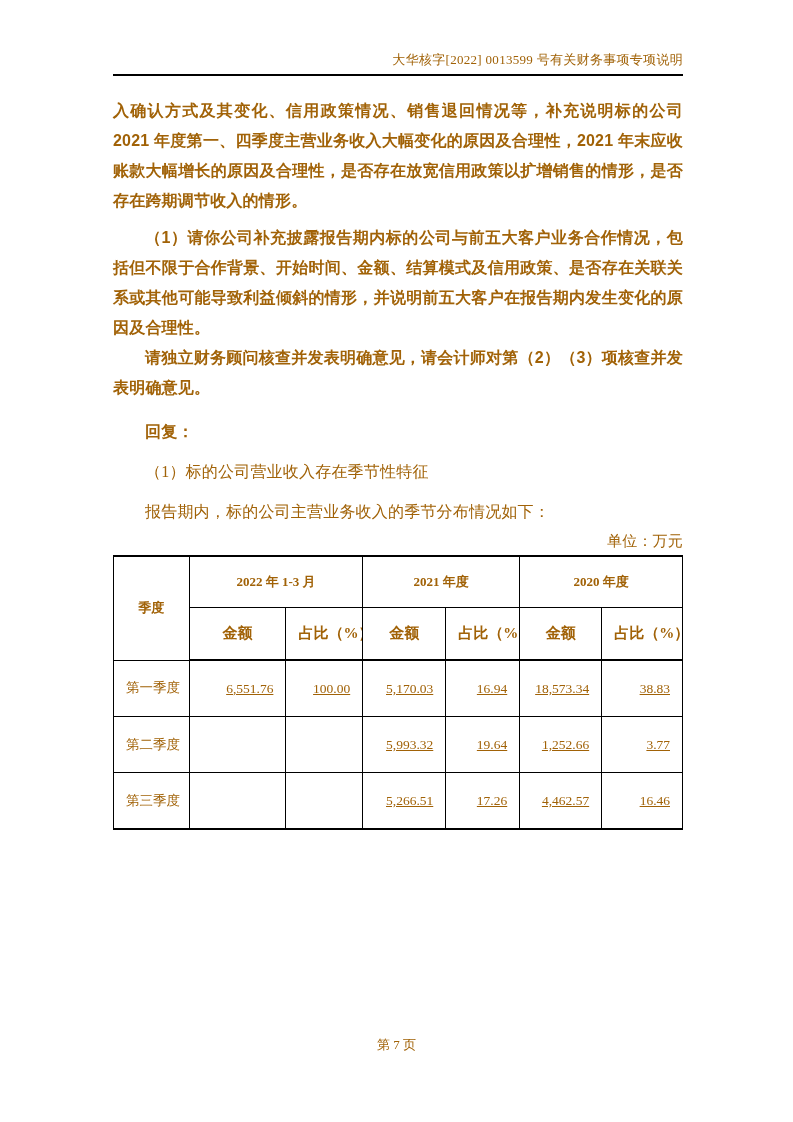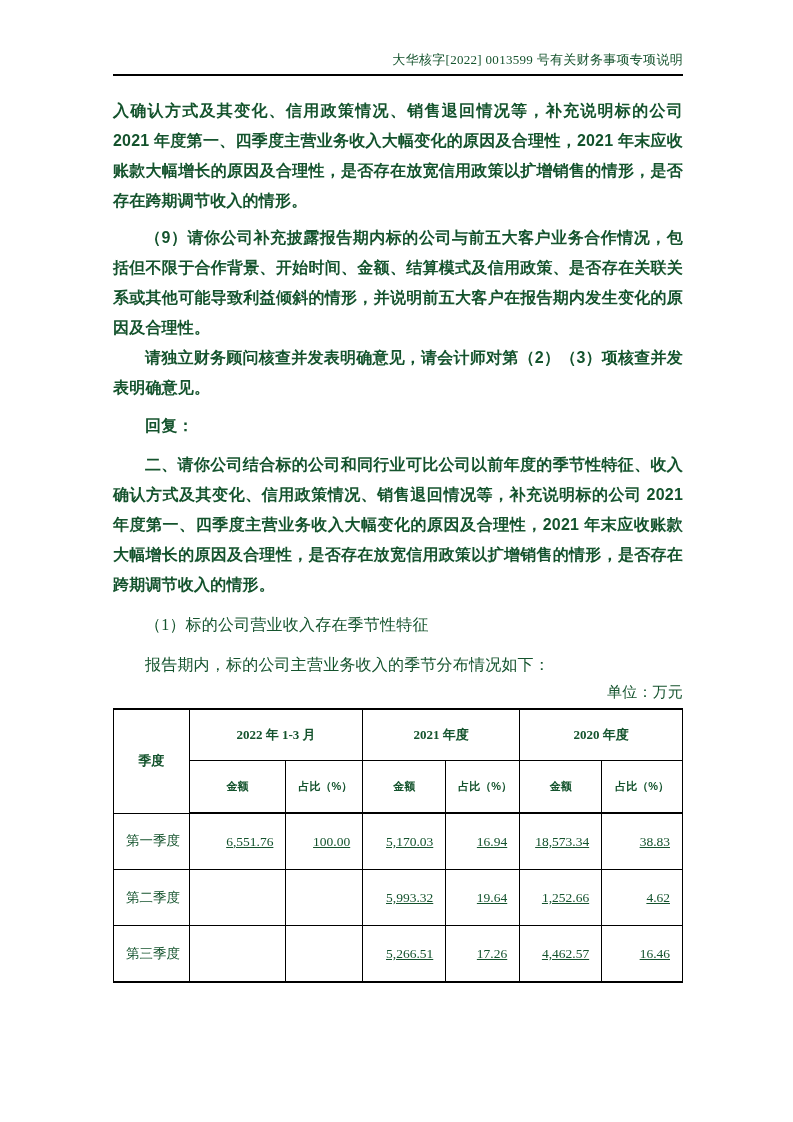--- a/index.html
+++ b/index.html
@@ -2,21 +2,21 @@
 <html><head>
 <meta charset="utf-8">
 <style>
   html, body { margin: 0; padding: 0; background: #e8e8e8; }
   .page {
     position: relative;
     width: 793px;
     height: 1122px;
     margin: 0 auto;
     background: #ffffff;
-    color: #14532d;
+    color: #a16207;
     font-family: "Liberation Serif", serif;
     overflow: hidden;
     box-sizing: border-box;
   }
   .content {
     padding: 52px 110px 0 113px;
   }
   .doc-header {
     text-align: right;
     font-size: 13px;
@@ -41,32 +41,32 @@
     font-weight: 700;
   }
   p.serif {
     font-family: "Liberation Serif", serif;
     font-weight: 400;
   }
   .indent { text-indent: 2em; }
   #p1 { margin-top: 20px; }
   #p2 { margin-top: 7px; }
   #p3 { margin-top: 0; }
-  #p4 { margin-top: 8px; }
+  #p4 { margin-top: 14px; }
   #p5 { margin-top: 9px; }
   #p6 { margin-top: 0; }
   #p7 { margin-top: 8px; }
   #p8 { margin-top: 10px; }
   #p9 { margin-top: 10px; }
   .unit-line {
     margin-top: 0;
     text-align: right;
     font-size: 15px;
     line-height: 28px;
-    font-family: Liberation Mono, monospace;
+    font-family: Liberation Serif, serif;
   }
   table.season {
     width: 100%;
     border-collapse: collapse;
     table-layout: fixed;
     border-top: 2.5px solid #000;
     border-bottom: 2.5px solid #000;
   }
   table.season th, table.season td {
     border: 1px solid #000;
@@ -76,23 +76,23 @@
   }
   tr.years th {
     height: 26px;
     font-size: 13px;
     font-weight: 700;
     font-family: "Liberation Serif", serif;
     text-align: center;
   }
   tr.subs th {
     height: 27px;
-    font-size: 11px;
+    font-size: 15px;
     font-weight: 700;
-    font-family: Liberation Sans, sans-serif;
+    font-family: Liberation Serif, serif;
     text-align: center;
     border-bottom: 2.5px solid #000;
   }
   th.quarter-head {
     font-family: "Liberation Sans", sans-serif;
     font-weight: 700;
     font-size: 13px;
     text-align: center;
     border-bottom: 2.5px solid #000;
   }
@@ -117,24 +117,23 @@
 </head>
 <body>
 
 <div class="page">
   <div class="content">
 
     <div class="doc-header">大华核字[2022] 0013599 号有关财务事项专项说明</div>
     <hr class="header-rule">
 
     <p id="p1" class="bold">入确认方式及其变化、信用政策情况、销售退回情况等，补充说明标的公司 2021 年度第一、四季度主营业务收入大幅变化的原因及合理性，2021 年末应收账款大幅增长的原因及合理性，是否存在放宽信用政策以扩增销售的情形，是否存在跨期调节收入的情形。</p>
-    <p id="p2" class="bold indent">（9）请你公司补充披露报告期内标的公司与前五大客户业务合作情况，包括但不限于合作背景、开始时间、金额、结算模式及信用政策、是否存在关联关系或其他可能导致利益倾斜的情形，并说明前五大客户在报告期内发生变化的原因及合理性。</p>
+    <p id="p2" class="bold indent">（1）请你公司补充披露报告期内标的公司与前五大客户业务合作情况，包括但不限于合作背景、开始时间、金额、结算模式及信用政策、是否存在关联关系或其他可能导致利益倾斜的情形，并说明前五大客户在报告期内发生变化的原因及合理性。</p>
     <p id="p3" class="bold indent">请独立财务顾问核查并发表明确意见，请会计师对第（2）（3）项核查并发表明确意见。</p>
     <p id="p4" class="bold indent">回复：</p>
-    <p id="p5" class="bold indent">二、请你公司结合标的公司和同行业可比公司以前年度的季节性特征、收入确认方式及其变化、信用政策情况、销售退回情况等，补充说明标的公司 2021 年度第一、四季度主营业务收入大幅变化的原因及合理性，2021 年末应收账款大幅增长的原因及合理性，是否存在放宽信用政策以扩增销售的情形，是否存在跨期调节收入的情形。</p>
     <p id="p8" class="serif indent">（1）标的公司营业收入存在季节性特征</p>
     <p id="p9" class="serif indent">报告期内，标的公司主营业务收入的季节分布情况如下：</p>
     <p class="unit-line">单位：万元</p>
 
     <table class="season">
       <colgroup>
         <col style="width:13.3%">
         <col style="width:17.0%">
         <col style="width:13.5%">
         <col style="width:14.6%">
@@ -168,28 +167,29 @@
           <td class="num">18,573.34</td>
           <td class="num">38.83</td>
         </tr>
         <tr>
           <td class="qcell">第二季度</td>
           <td class="num"></td>
           <td class="num"></td>
           <td class="num">5,993.32</td>
           <td class="num">19.64</td>
           <td class="num">1,252.66</td>
-          <td class="num">4.62</td>
+          <td class="num">3.77</td>
         </tr>
         <tr>
           <td class="qcell">第三季度</td>
           <td class="num"></td>
           <td class="num"></td>
           <td class="num">5,266.51</td>
           <td class="num">17.26</td>
           <td class="num">4,462.57</td>
           <td class="num">16.46</td>
         </tr>
       </tbody>
     </table>
   </div>
 
+  <div class="page-footer">第 7 页</div>
 </div>
 
 </body></html>

